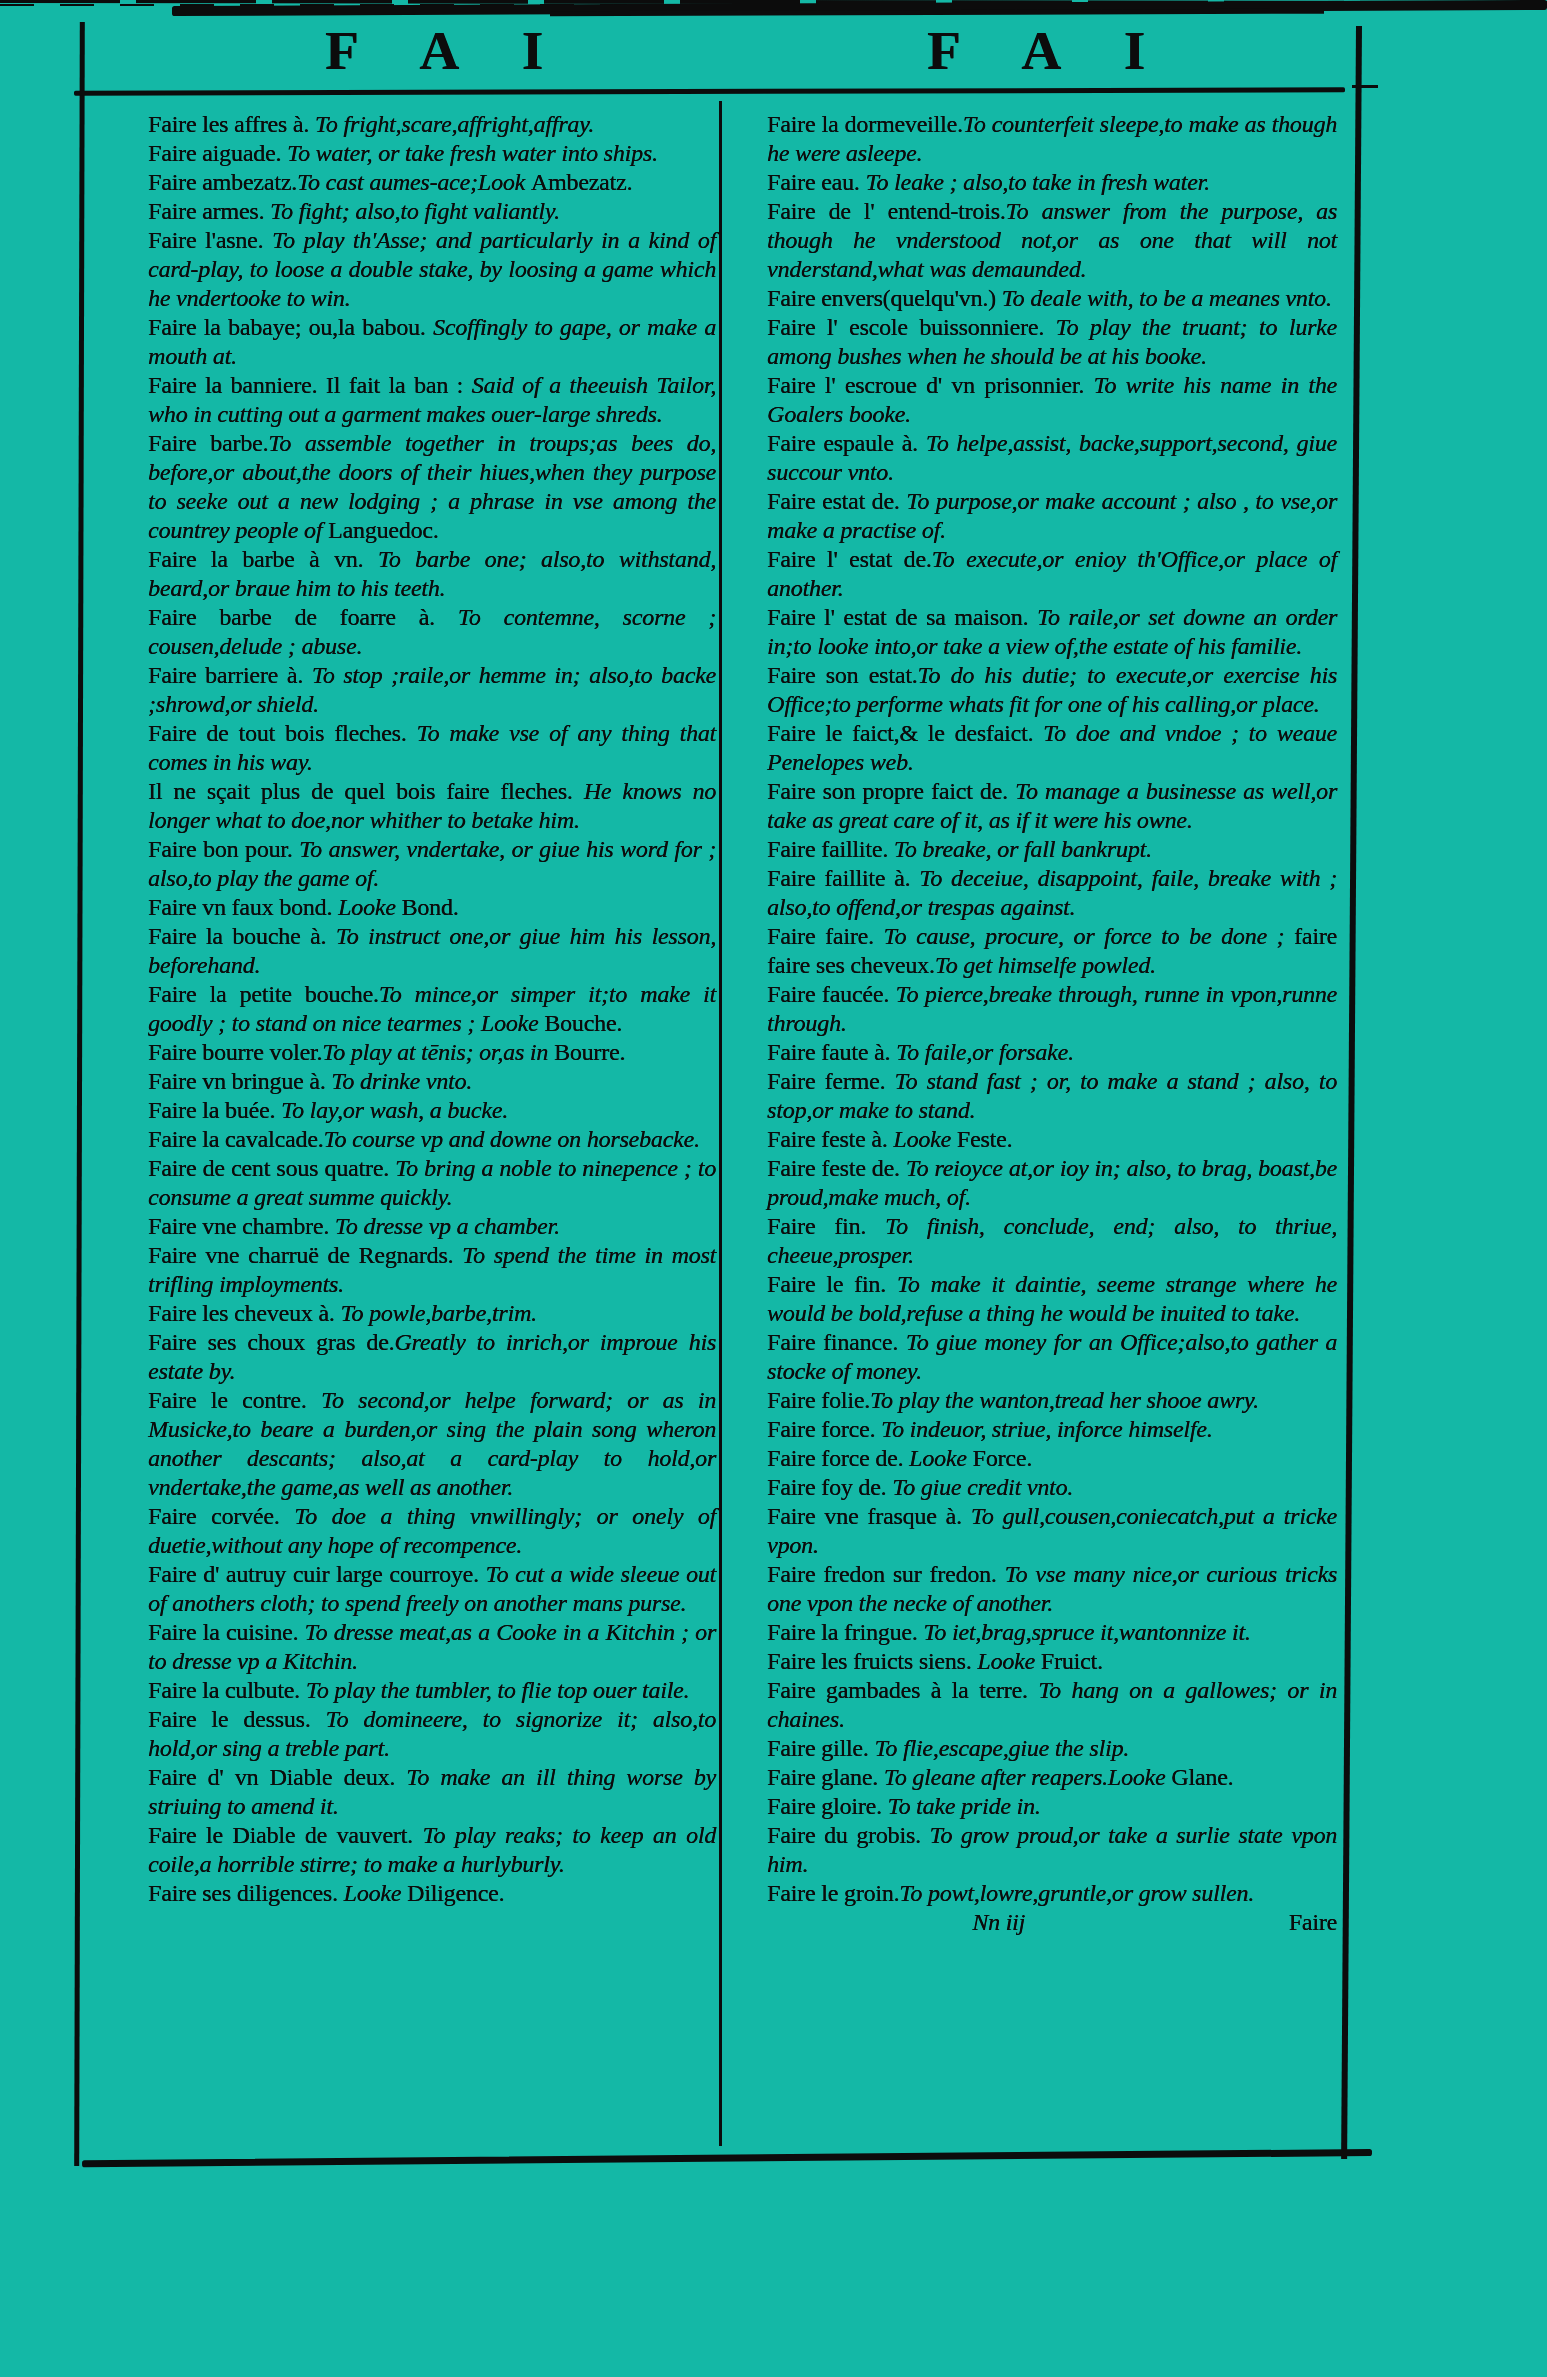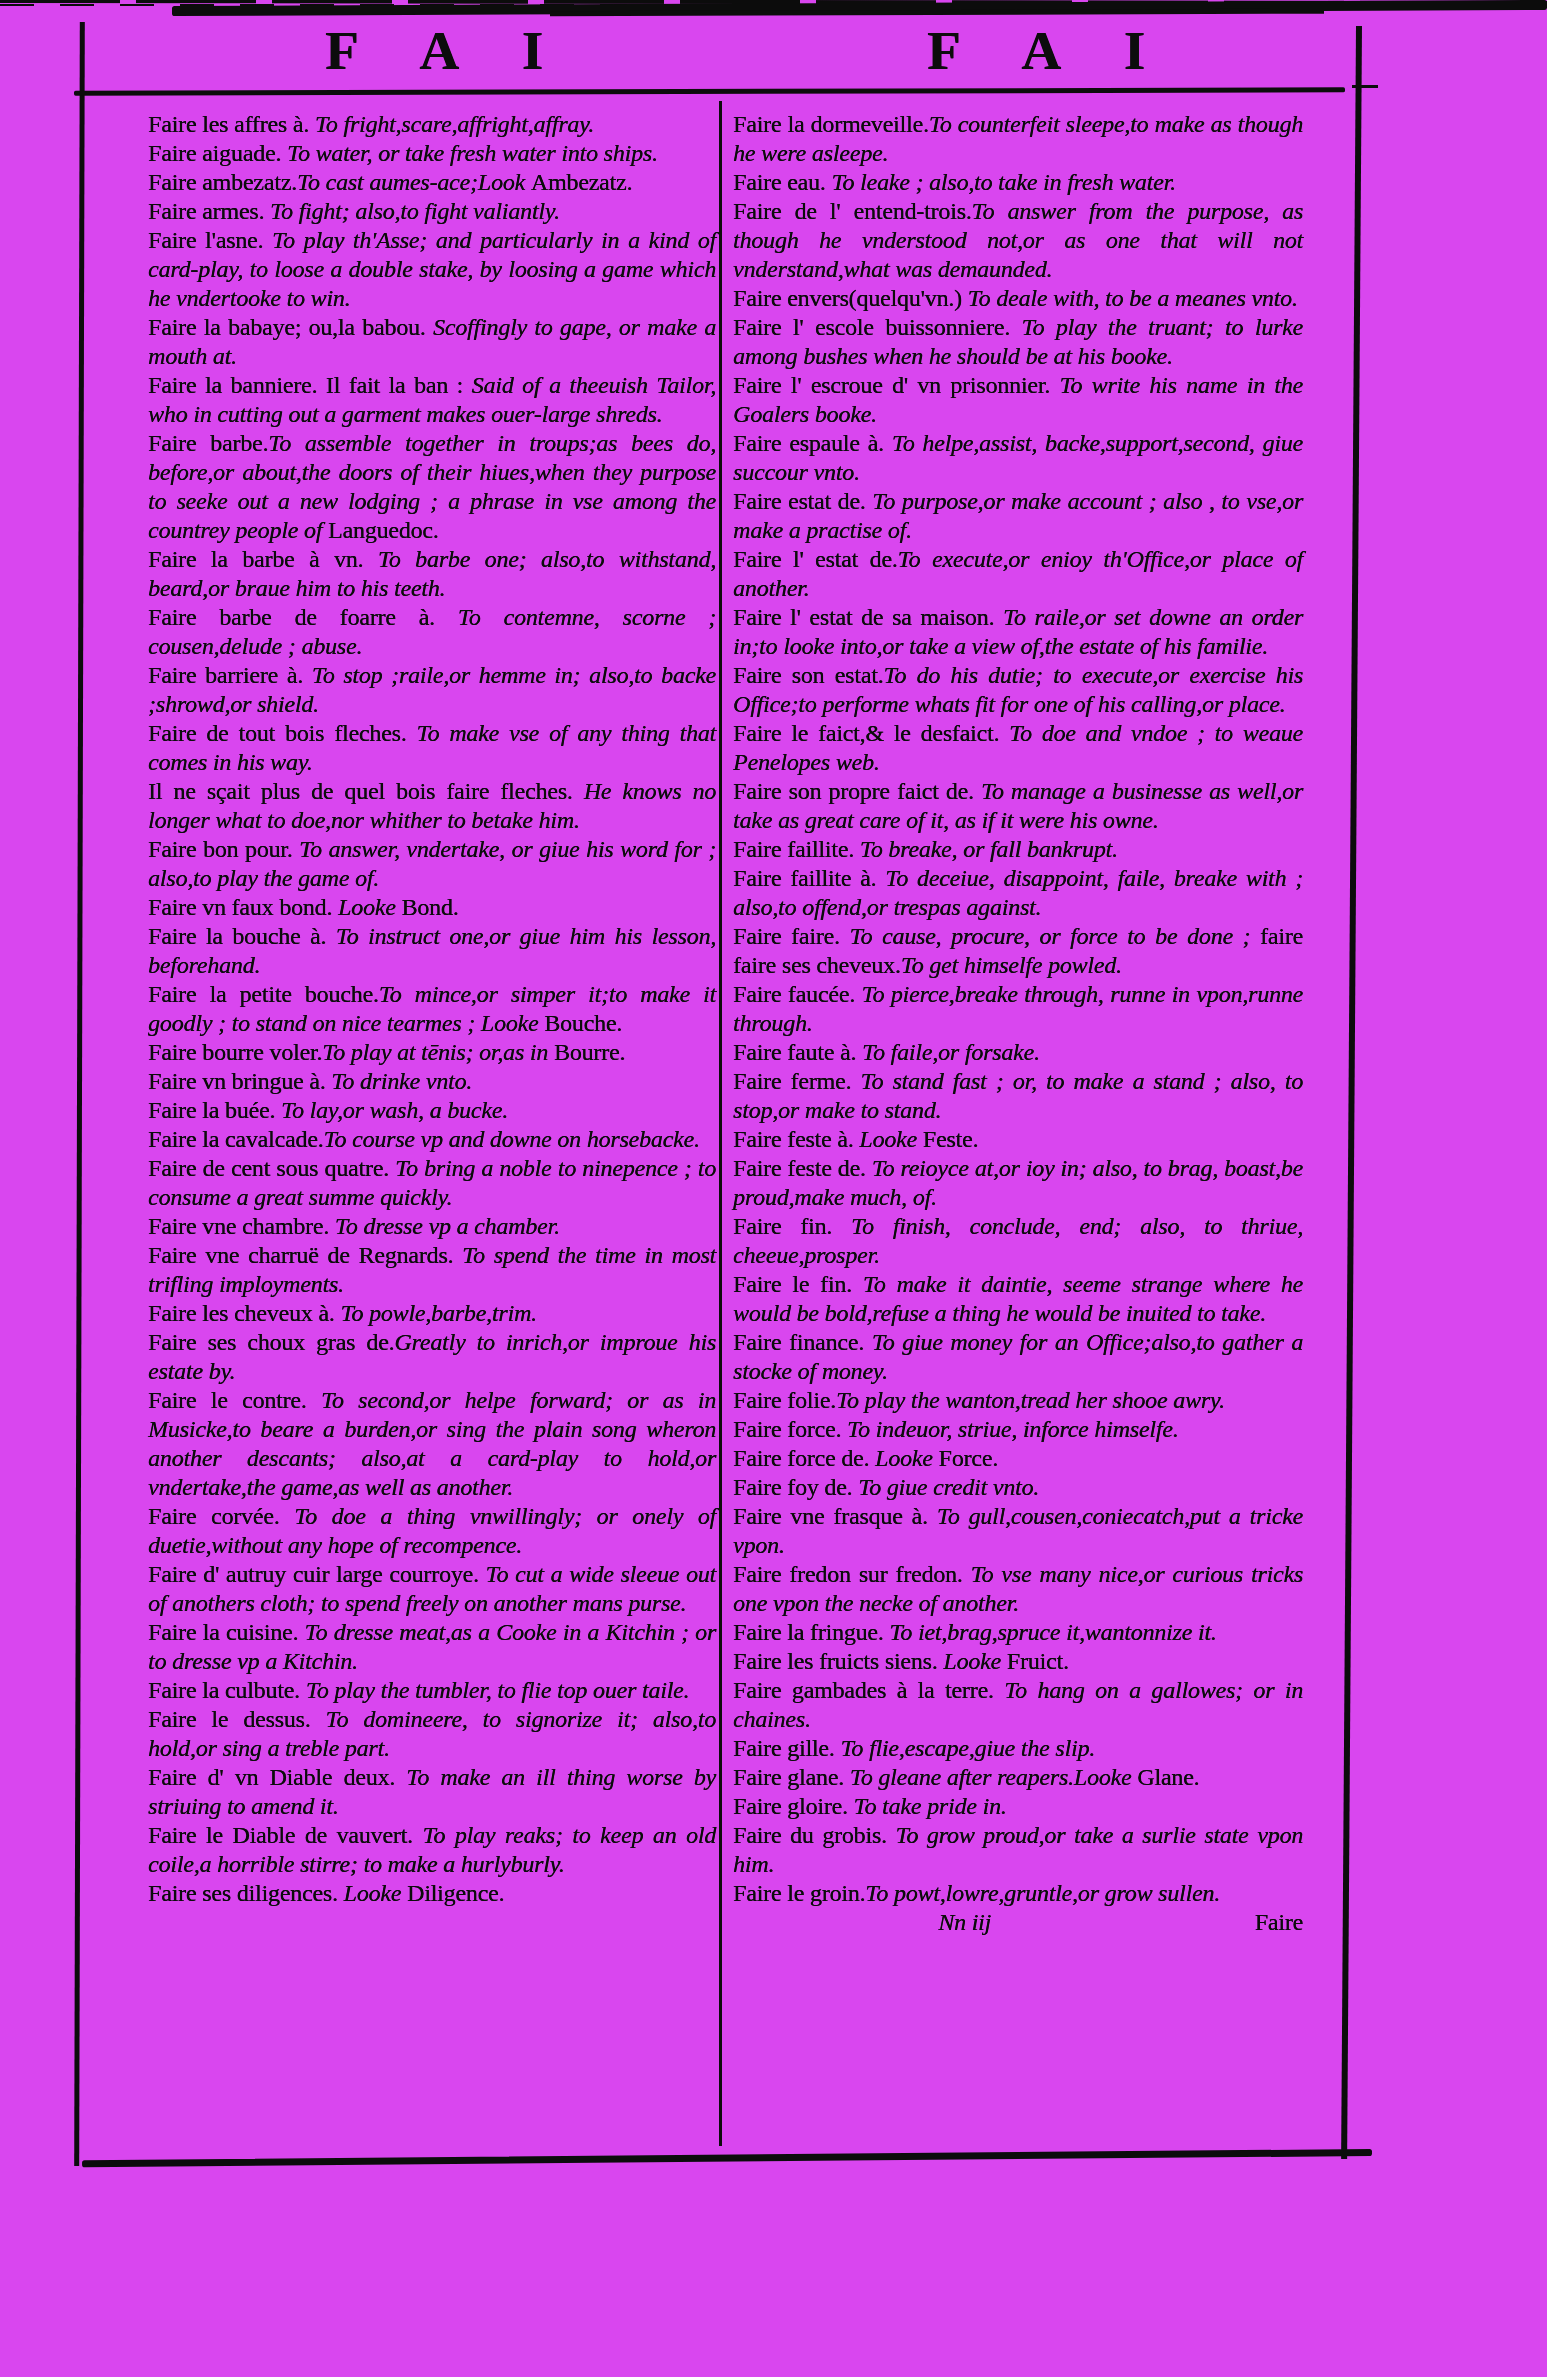--- a/index.html
+++ b/index.html
@@ -1,19 +1,19 @@
 <!DOCTYPE html>
 <html style="font-size:13.8px"><head>
 <meta charset="utf-8">
 <style>
   html,body{margin:0;padding:0;background:#e8e8e8;}
   .page{
     position:relative;
     width:1547px;height:2377px;
-    background:#d946ef;
+    background:#14b8a6;
     font-family:"Liberation Serif","DejaVu Serif",serif;
     color:#0c0c0c;
     overflow:hidden;
   }
   .ink{position:absolute;background:#0c0c0c;}
   
   .top-edge{left:172px;top:3.4px;width:1375px;height:9.5px;transform:rotate(-0.25deg);border-radius:2.6px;}
   .top-edge2{left:550px;top:10.3px;width:774px;height:5.2px;transform:rotate(-0.2deg);}
   .frame-left{left:77px;top:22.4px;width:5.2px;height:2144px;transform:rotate(0.15deg);}
   .frame-right{left:1356px;top:26px;width:6px;height:2133px;transform:rotate(0.4deg);transform-origin:top center;}
@@ -39,21 +39,21 @@
   .colhead-right{left:927px;}
   
   .col{
     position:absolute;top:110px;
     font-size:24px;line-height:29px;
     text-align:justify;
     letter-spacing:-0.2px;
     text-shadow:0.3px 0.3px 0 #0c0c0c;
   }
   .col-left{left:148px;width:568px;}
-  .col-right{left:733px;width:570px;}
+  .col-right{left:767px;width:570px;}
   .col p{margin:0;}
   .col .i{font-style:italic;}
   .col .r{font-style:normal;}
   .sig-line{display:flex;align-items:baseline;}
   .sig-mark{font-style:italic;margin-left:36%;}
   .catchword{margin-left:auto;font-style:normal;}
 </style>
 </head>
 <body>
 

